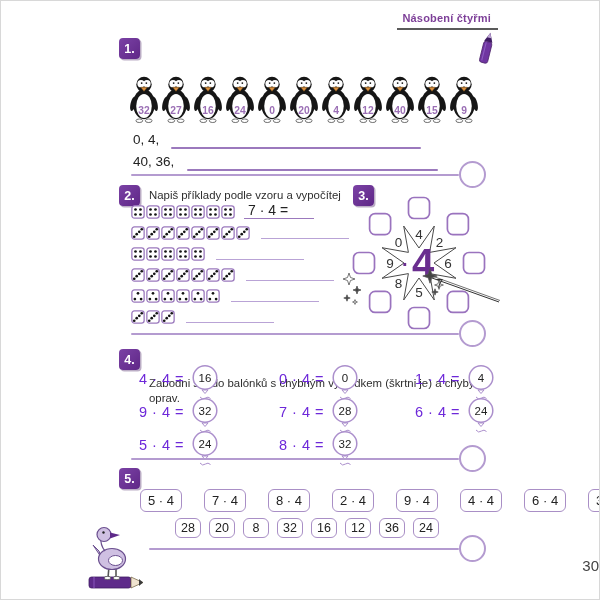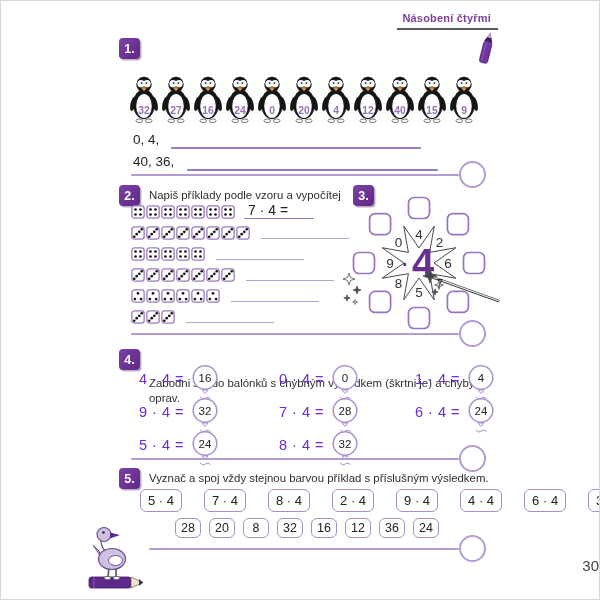--- a/index.html
+++ b/index.html
@@ -642,21 +642,20 @@
  <polygon points="13,26 19,26 16,29.5" fill="none" stroke="#ab8fcc" stroke-width="1"></polygon>
  <path d="M11,33 q2.5,3.5 5.5,1 q2.5,-2 5,0.5" fill="none" stroke="#ab8fcc" stroke-width="1"></path>
 </svg>
   </div>
     </div>
 
   <div class="div-line" style="left:130px;top:457px;width:328px;"></div>
   <div class="div-circle" style="left:458px;top:444px;"></div>
 
   <div class="badge" style="left:118px;top:467px;">5.</div>
-  <div class="instr" style="left:148px;top:470px;width:352px;">Vyznač a spoj vždy stejnou barvou příklad s příslušným výsledkem.</div>
   <div class="pboxes">
       <div class="pbox">5 · 4</div>
       <div class="pbox">7 · 4</div>
       <div class="pbox">8 · 4</div>
       <div class="pbox">2 · 4</div>
       <div class="pbox">9 · 4</div>
       <div class="pbox">4 · 4</div>
       <div class="pbox">6 · 4</div>
       <div class="pbox">3 · 4</div>
     </div>

